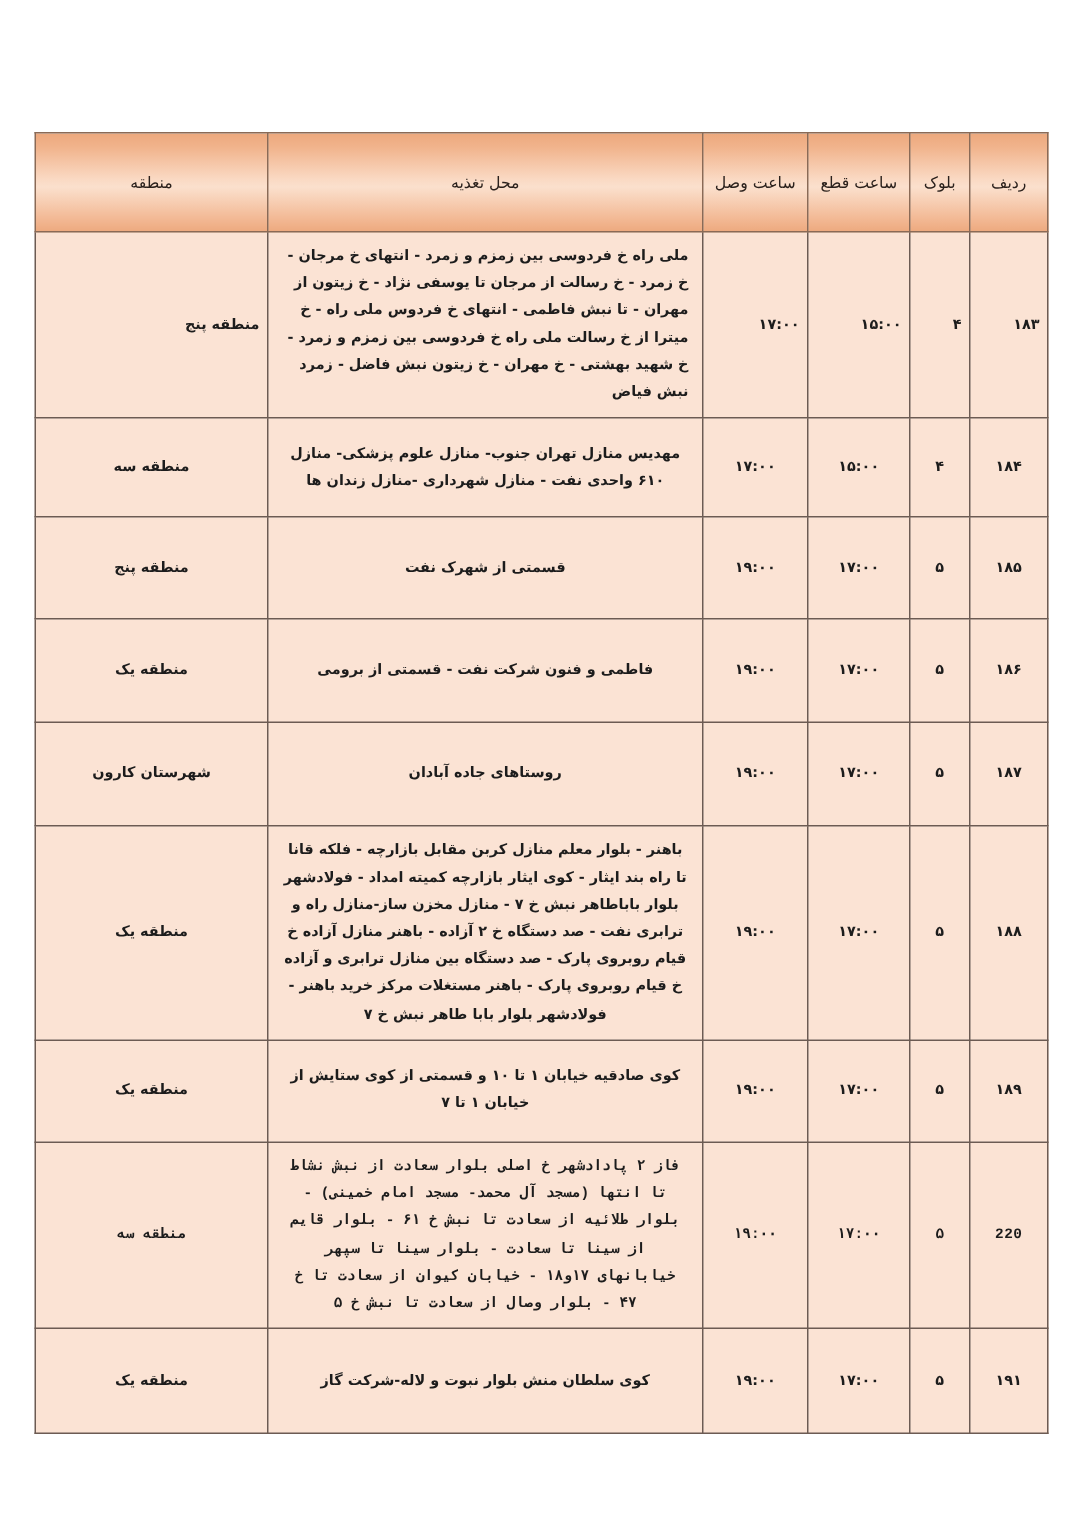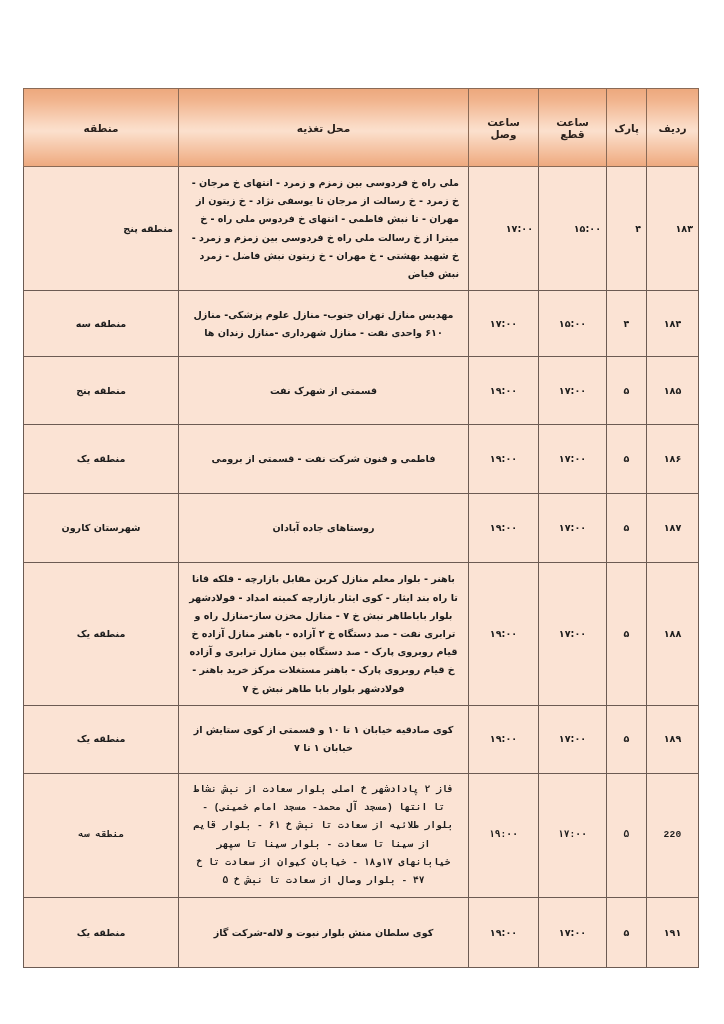--- a/index.html
+++ b/index.html
@@ -68,27 +68,27 @@
   .outage-table td {
     border: 1px solid #6f5f58;
     box-sizing: border-box;
     vertical-align: middle;
     text-align: center;
     padding: 4px 5px;
   }
 
   
   .outage-table thead th {
-    height: 78px;
+    height: 66px;
     background: linear-gradient(to bottom,
                 #eda97e 0%, #f1b48d 14%,
                 #fad9c3 46%, #fbe0cd 54%,
                 #f2b792 88%, #eda97e 100%);
     font-size: 10.5px;
-    font-weight: bold;
+    font-weight: normal;
     color: #2b211c;
     border-color: #8a6a56;
   }
 
   
   .outage-table tbody td {
     background: #fbe3d4;
     font-size: 9.6px;
     color: #1c1c1c;
     font-weight: bold;
@@ -143,21 +143,21 @@
       <col class="col-radif">
       <col class="col-blok">
       <col class="col-ghat">
       <col class="col-vasl">
       <col class="col-mahal">
       <col class="col-mantaghe">
     </colgroup>
     <thead>
       <tr>
         <th>ردیف</th>
-        <th>پارک</th>
+        <th>بلوک</th>
         <th>ساعت قطع</th>
         <th>ساعت وصل</th>
         <th>محل تغذیه</th>
         <th>منطقه</th>
       </tr>
     </thead>
     <tbody>
       <tr data-h="92">
         <td class="cell-radif">۱۸۳</td>
         <td class="cell-blok">۴</td>

